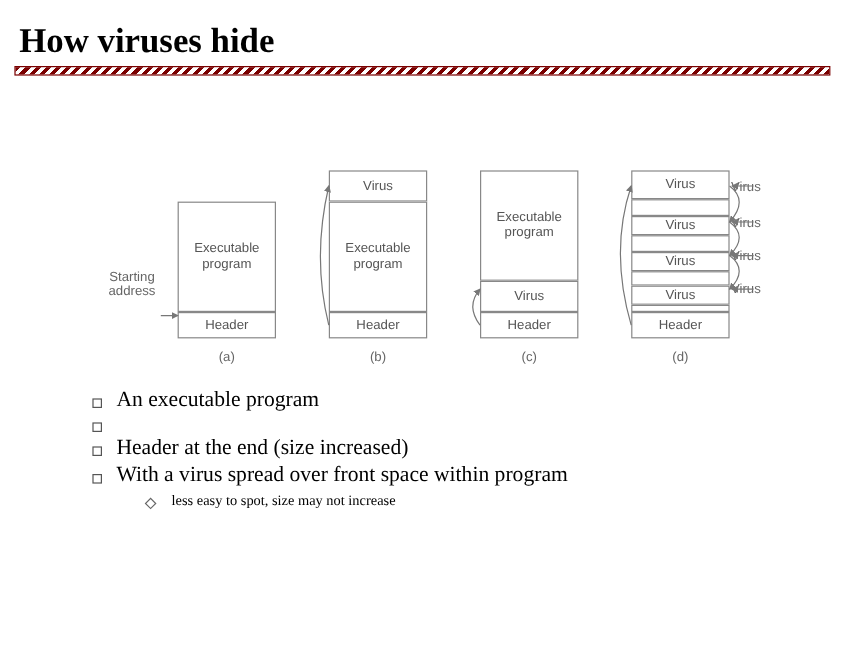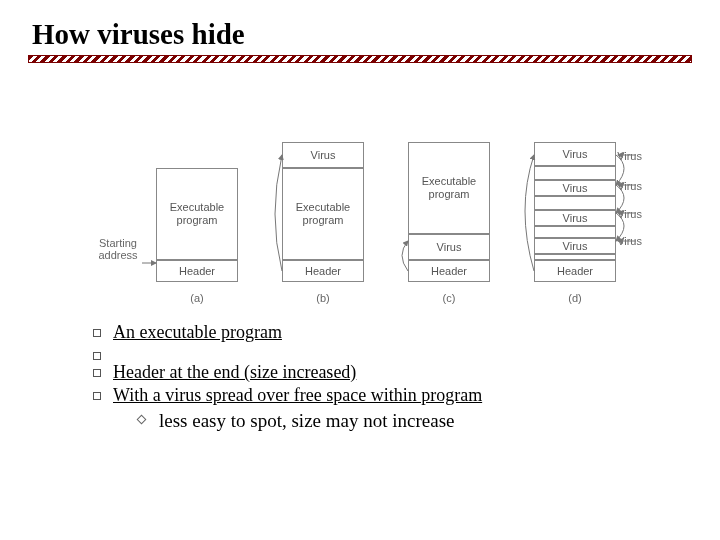--- a/index.html
+++ b/index.html
@@ -7,21 +7,21 @@
     margin: 0;
     padding: 0;
     width: 720px;
     height: 540px;
     background: #fff;
     font-family: "Comic Sans MS", "Marker Felt", cursive;
     color: #000;
     position: relative;
   }
   .slide {
-    padding: 18px 28px 0 28px;
+    padding: 18px 28px 0 12px;
   }
   .title {
     font-size: 29px;
     font-weight: bold;
     margin: 0 0 4px 4px;
     font-family: "Comic Sans MS", cursive;
   }
   .rule {
     height: 8px;
     background: repeating-linear-gradient(
@@ -88,35 +88,34 @@
     pointer-events: none;
   }
   
   .bullets {
     margin: 12px 0 0 65px;
     font-size: 18px;
     font-family: "Comic Sans MS", cursive;
   }
   .bullets .item {
     display: flex;
-    align-items: flex-start;
+    align-items: center;
     margin-bottom: 2px;
-    text-decoration: underline;
   }
   .bullets .sq {
     width: 8px;
     height: 8px;
     border: 1px solid #555;
     background: #fff;
     margin: 7px 12px 0 0;
     flex-shrink: 0;
   }
   .sub {
     margin: 4px 0 0 110px;
-    font-size: 19px;
+    font-size: 12px;
     display: flex;
     align-items: flex-start;
     font-family: "Comic Sans MS", cursive;
   }
   .sub .dia {
     width: 7px;
     height: 7px;
     border: 1px solid #666;
     background: #fff;
     transform: rotate(45deg);
@@ -126,21 +125,21 @@
 </style>
 </head>
 <body>
 
 <div class="slide">
   <h1 class="title">How viruses hide</h1>
   <div class="rule"></div>
 
   <div class="diagram">
 
-    <div class="side-label" style="left:8px; bottom:48px; width:60px;">Starting<br>address</div>
+    <div class="side-label" style="left:8px; bottom:60px; width:60px;">Starting<br>address</div>
 
     <div class="col col-a">
       <div class="stack">
         <div class="box" style="height:92px">Executable<br>program</div>
         <div class="box" style="height:22px">Header</div>
       </div>
       <div class="caption">(a)</div>
     </div>
 
     <div class="col col-b">
@@ -216,20 +215,20 @@
     </div>
     <div class="item">
       <span class="sq"></span>
     </div>
     <div class="item">
       <span class="sq"></span>
       <span>Header at the end (size increased)</span>
     </div>
     <div class="item">
       <span class="sq"></span>
-      <span>With a virus spread over free space within program</span>
+      <span>With a virus spread over front space within program</span>
     </div>
   </div>
   <div class="sub">
     <span class="dia"></span>
     <span>less easy to spot, size may not increase</span>
   </div>
 </div>
 
 </body></html>

